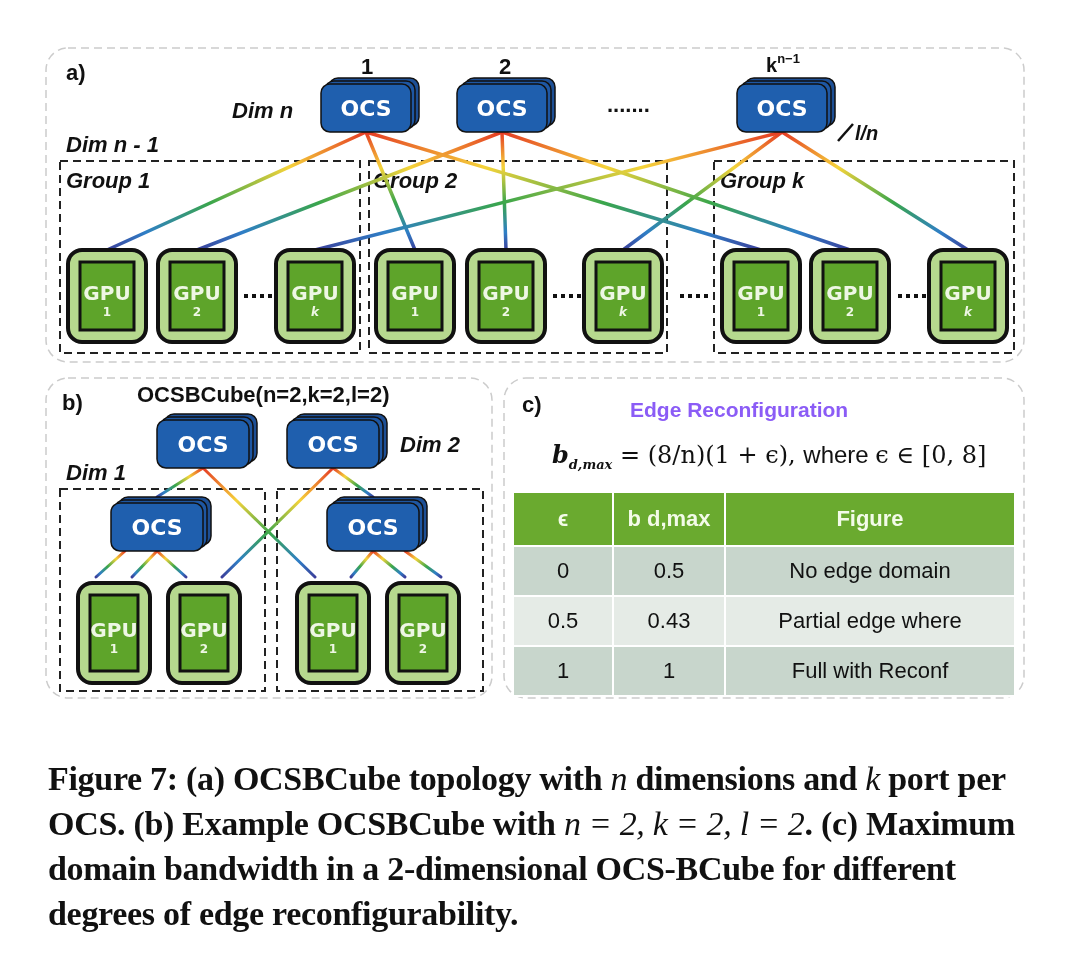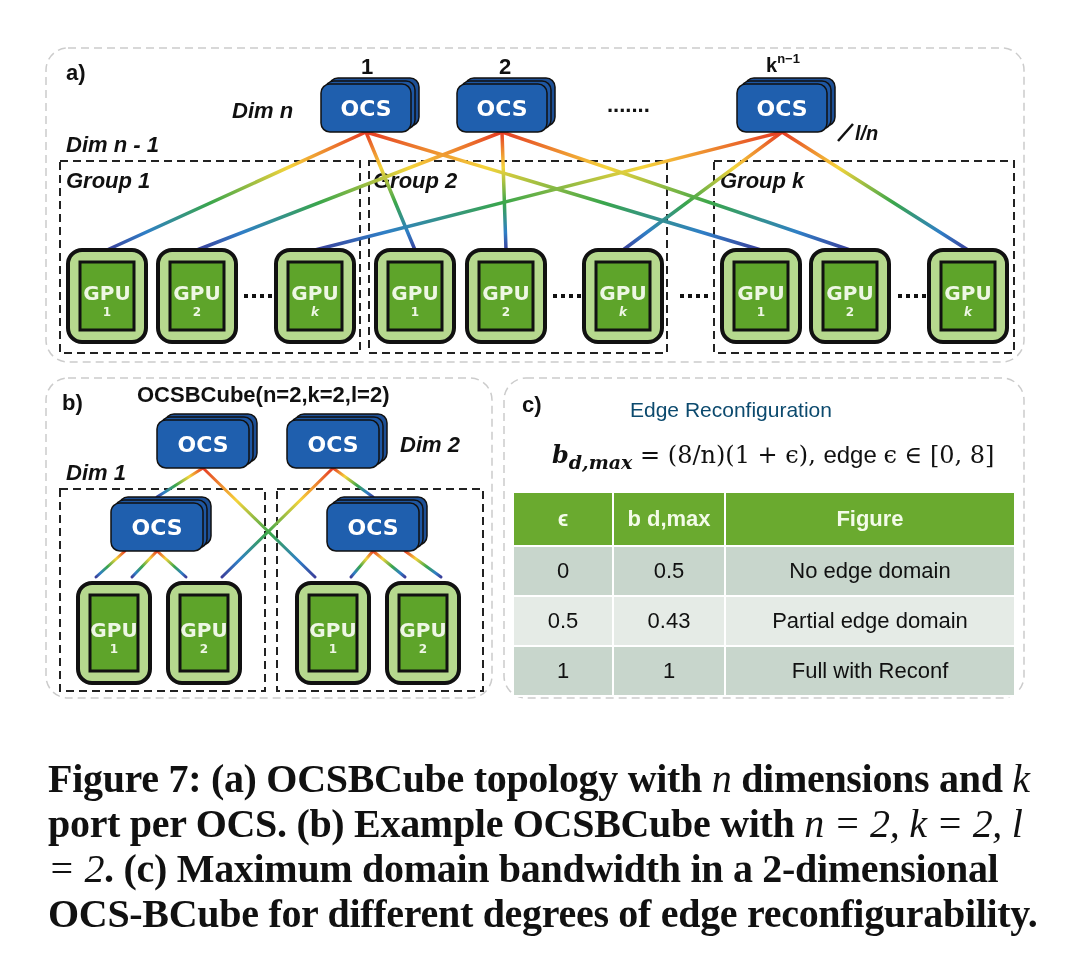--- a/index.html
+++ b/index.html
@@ -3,28 +3,28 @@
 <meta charset="utf-8">
 <style>
   html,body{margin:0;padding:0;background:#fff;}
   body{width:1080px;height:959px;position:relative;overflow:hidden;font-family:"Liberation Sans",sans-serif;}
   svg{position:absolute;left:0;top:0;}
   .lbl{font-family:"Liberation Sans",sans-serif;font-weight:bold;fill:#111;}
   .ital{font-style:italic;}
   .ocs-text{font-family:"DejaVu Sans",sans-serif;font-weight:bold;fill:#fff;font-size:22px;}
   .gpu-text{font-family:"DejaVu Sans",sans-serif;font-weight:bold;fill:#eef7e4;font-size:20px;}
   .gpu-idx{font-family:"DejaVu Sans",sans-serif;font-weight:bold;fill:#eef7e4;font-size:12px;}
-  .caption{position:absolute;left:48px;top:756px;width:990px;font-family:"Liberation Serif",serif;font-weight:bold;font-size:40px;line-height:45px;color:#111;letter-spacing:-0.3px;}
+  .caption{position:absolute;left:48px;top:756px;width:990px;font-family:"Liberation Serif",serif;font-weight:bold;font-size:34px;line-height:45px;color:#111;letter-spacing:-0.3px;}
   .caption i{font-weight:normal;font-style:italic;}
   .tbl{position:absolute;left:512px;top:491px;width:504px;border-collapse:collapse;border:2px solid #222;font-family:"Liberation Sans",sans-serif;}
   .tbl th{background:#6aaa2f;color:#f3fbe8;font-size:22px;height:50px;border:2px solid #fff;font-weight:bold;}
   .tbl td{font-size:22px;height:46px;text-align:center;color:#111;border:2px solid #fff;}
   .tbl tr.r0 td,.tbl tr.r2 td{background:#c8d6cc;}
   .tbl tr.r1 td{background:#e5ebe6;}
-  .c-title{position:absolute;left:630px;top:398px;font-family:"Liberation Sans",sans-serif;font-weight:normal;font-size:21px;color:#0c4a6e;}
+  .c-title{position:absolute;left:630px;top:398px;font-family:"Liberation Sans",sans-serif;font-weight:bold;font-size:21px;color:#8b5cf6;}
   .c-formula{position:absolute;left:552px;top:440px;font-family:"DejaVu Serif",serif;font-size:24px;color:#111;}
   .c-formula .where{font-family:"Liberation Sans",sans-serif;}
 </style>
 </head>
 <body>
 
 <svg width="1080" height="959">
   <defs>
     <linearGradient id="rbV" x1="0" y1="0" x2="0" y2="1">
       <stop offset="0" stop-color="#e53a24"></stop>
@@ -355,42 +355,42 @@
         <text x="423" y="637" text-anchor="middle" class="gpu-text">GPU</text>
         <text x="423" y="653" text-anchor="middle" class="gpu-idx">2</text>
       </g>
     </g>
 
   <text class="lbl" x="522" y="412" font-size="22">c)</text>
 </svg>
 
 <div class="c-title">Edge Reconfiguration</div>
 <div class="c-formula">
-  <b><i>b</i><sub style="font-size:19px"><i>d,max</i></sub></b>
-  <span>= (8/n)(1 + ϵ), </span><span class="where">edge </span><span>ϵ ∈ [0, 8]</span>
+  <b><i>b</i><sub style="font-size:13px"><i>d,max</i></sub></b>
+  <span>= (8/n)(1 + ϵ), </span><span class="where">where </span><span>ϵ ∈ [0, 8]</span>
 </div>
 
 <table class="tbl">
   <thead>
     <tr>
       <th style="width:96px">ϵ</th>
       <th style="width:108px">b d,max</th>
       <th>Figure</th>
     </tr>
   </thead>
   <tbody>
     <tr class="r0">
       <td>0</td>
       <td>0.5</td>
       <td>No edge domain</td>
     </tr>
     <tr class="r1">
       <td>0.5</td>
       <td>0.43</td>
-      <td>Partial edge domain</td>
+      <td>Partial edge where</td>
     </tr>
     <tr class="r2">
       <td>1</td>
       <td>1</td>
       <td>Full with Reconf</td>
     </tr>
   </tbody>
 </table>
 
 <div class="caption">

